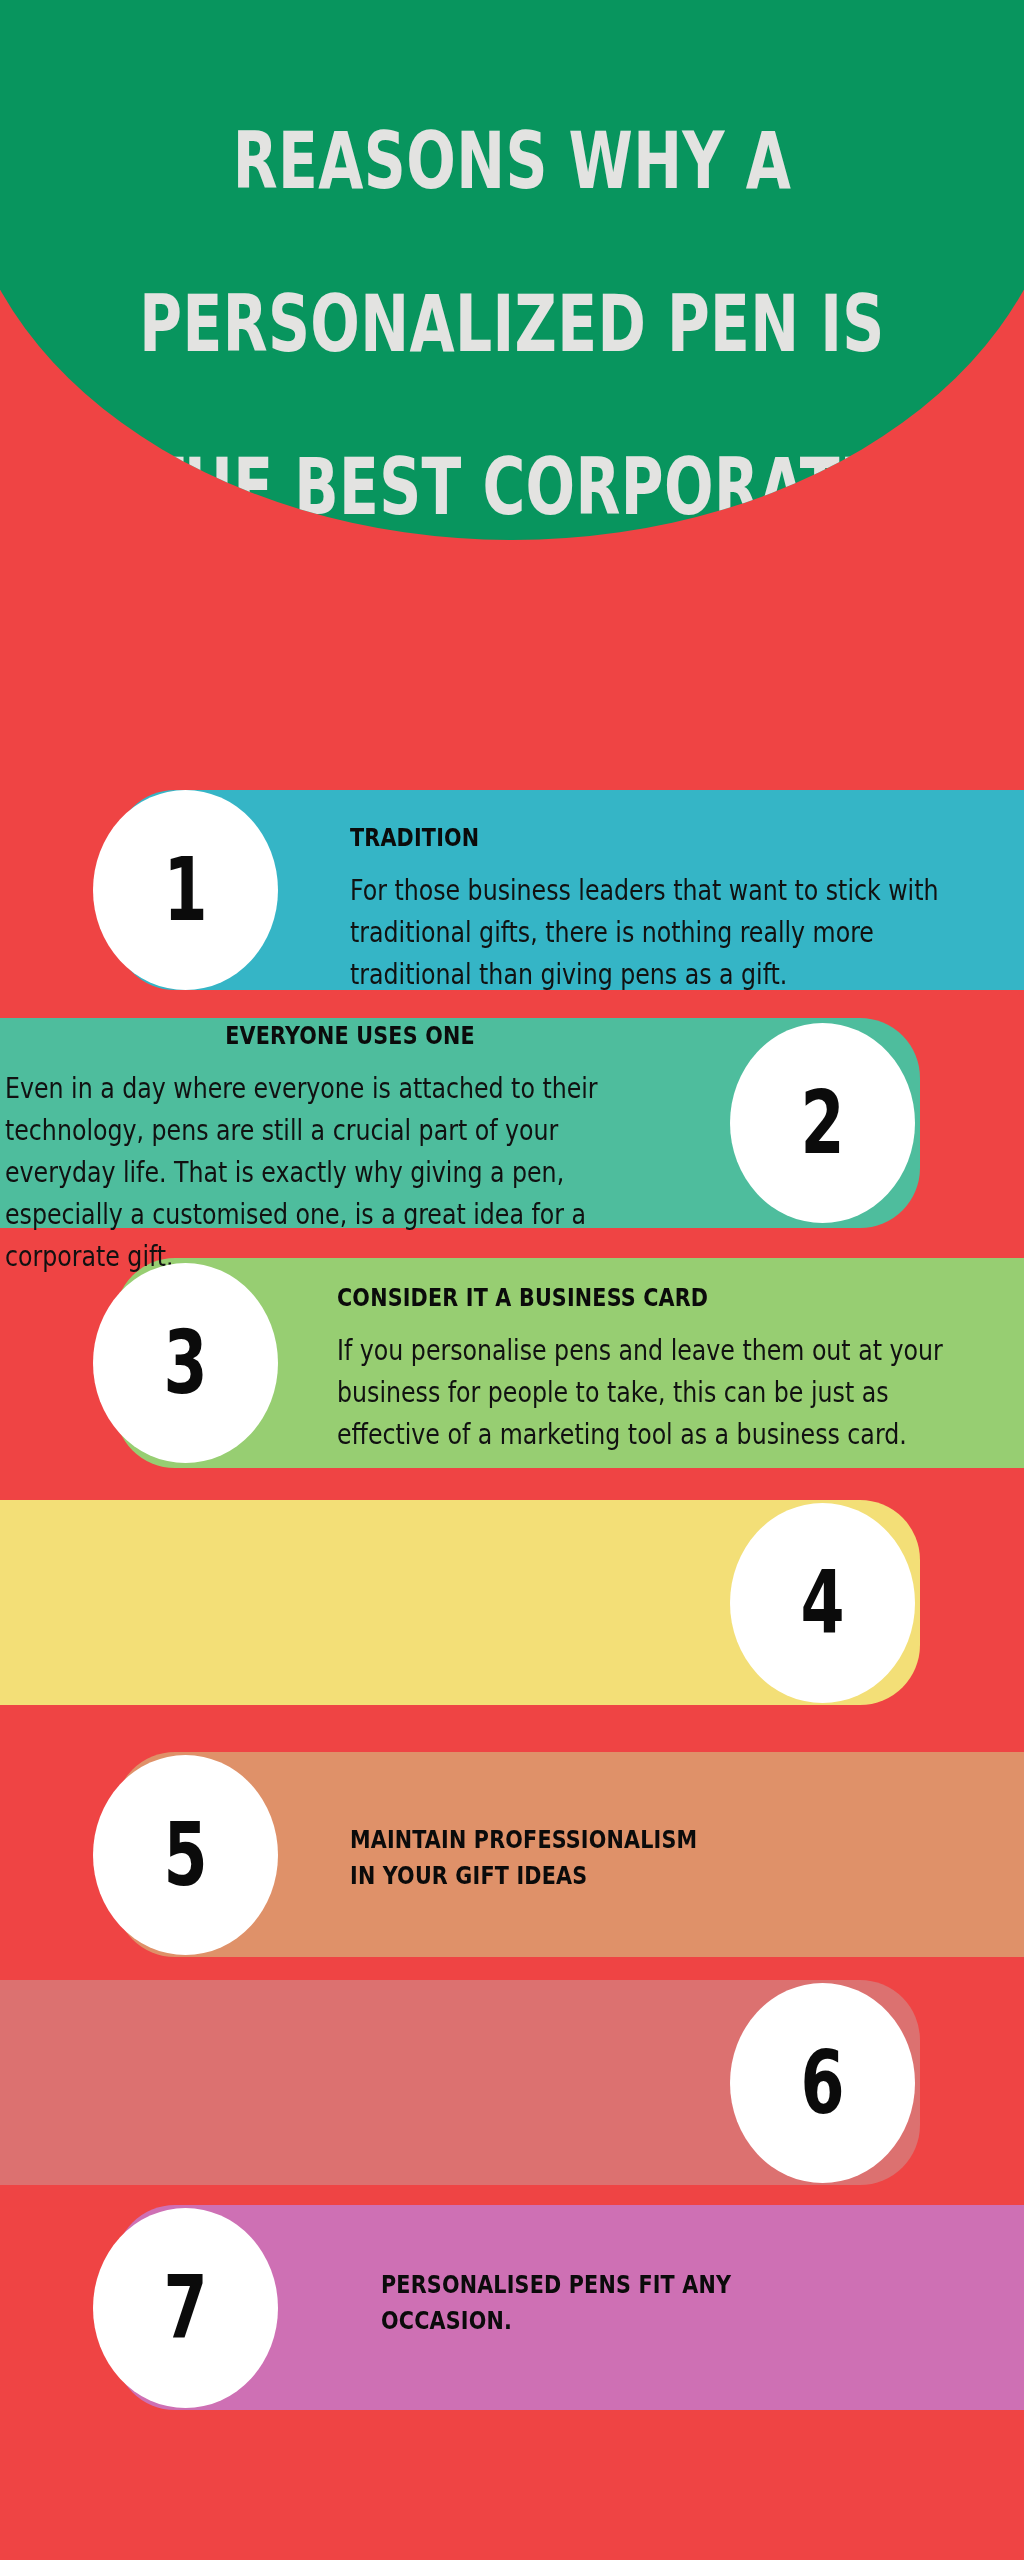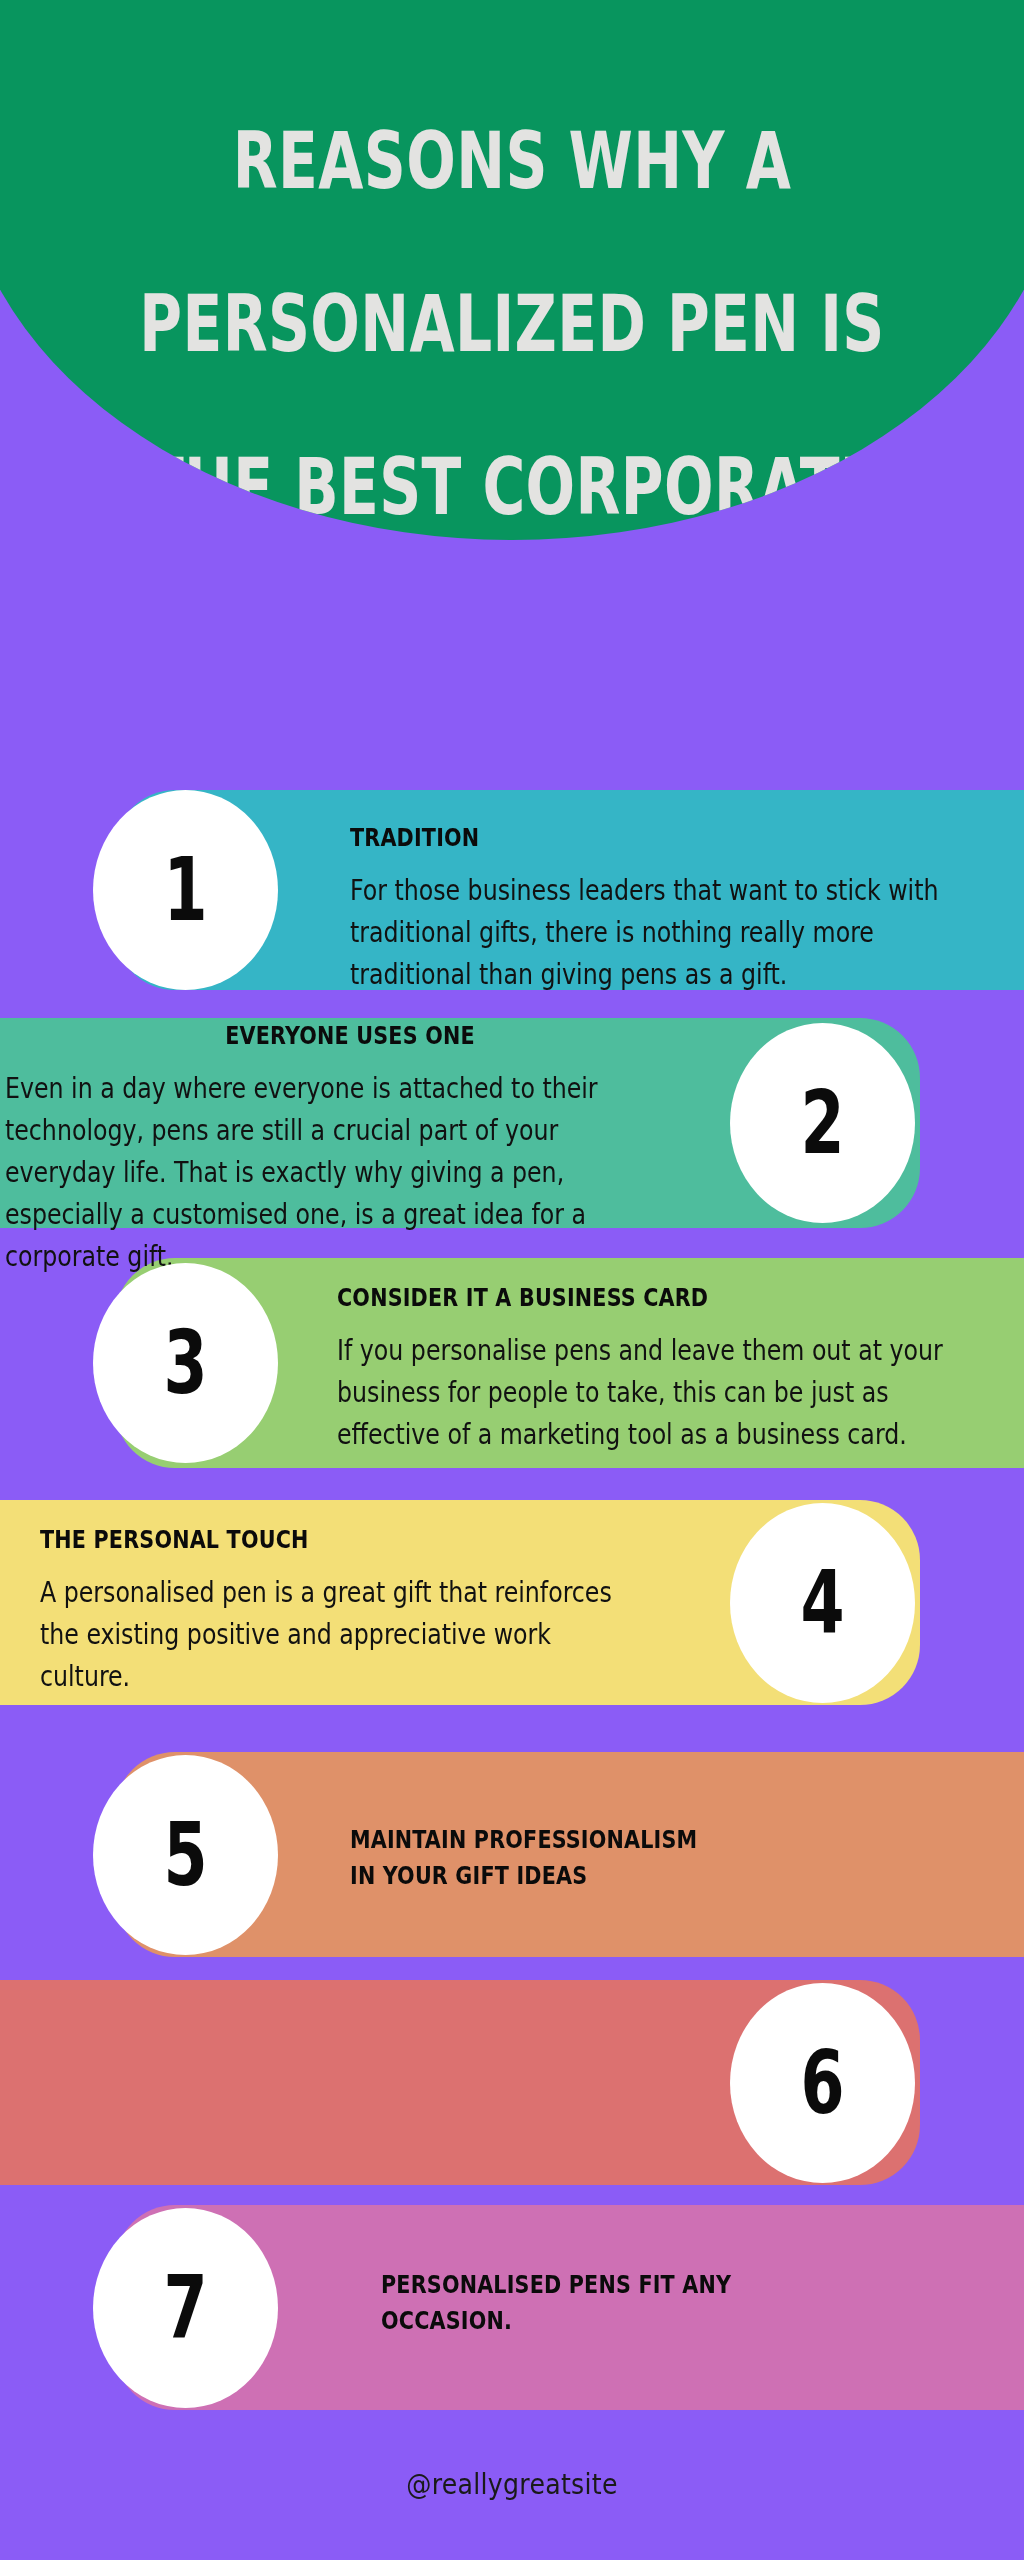--- a/index.html
+++ b/index.html
@@ -9,21 +9,21 @@
     height:2560px;
     background:#E6E6E6;
     font-family:"Liberation Sans", sans-serif;
     overflow:hidden;
   }
 
   #page {
     position:relative;
     width:1024px;
     height:2560px;
-    background:#8b5cf6;
+    background:#ef4444;
     overflow:hidden;
   }
 
   
   .header {
     position:absolute;
     left:-40px;
     top:-360px;
     width:1104px;
     height:900px;
@@ -170,24 +170,20 @@
       <div class="card-title">CONSIDER IT A BUSINESS CARD</div>
       <div class="card-desc">If you personalise pens and leave them out at your business for people to take, this can be just as effective of a marketing tool as a business card.</div>
     </div>
   </div>
 
   <div class="card card-right" style="top:1500px; height:205px;">
     <div class="card-body" style="background:#F3DF77;"></div>
     <div class="bubble" style="left:810px; top:3px;">
       <span class="bubble-num">4</span>
     </div>
-    <div class="card-text" style="left:120px; top:22px; width:640px;">
-      <div class="card-title">THE PERSONAL TOUCH</div>
-      <div class="card-desc">A personalised pen is a great gift that reinforces the existing positive and appreciative work culture.</div>
-    </div>
   </div>
 
   <div class="card card-left" style="top:1752px; height:205px;">
     <div class="card-body" style="background:#DF9169;"></div>
     <div class="bubble" style="left:-22px; top:3px;">
       <span class="bubble-num">5</span>
     </div>
     <div class="card-text" style="left:235px; top:70px; width:680px;">
       <div class="card-title">MAINTAIN PROFESSIONALISM
 IN YOUR GIFT IDEAS</div>
@@ -205,15 +201,14 @@
     <div class="card-body" style="background:#CE70B4;"></div>
     <div class="bubble" style="left:-22px; top:3px;">
       <span class="bubble-num">7</span>
     </div>
     <div class="card-text" style="left:266px; top:62px; width:640px;">
       <div class="card-title">PERSONALISED PENS FIT ANY
 OCCASION.</div>
     </div>
   </div>
 
-  <div class="footer-handle">@reallygreatsite</div>
 
 </div>
 
 </body></html>

